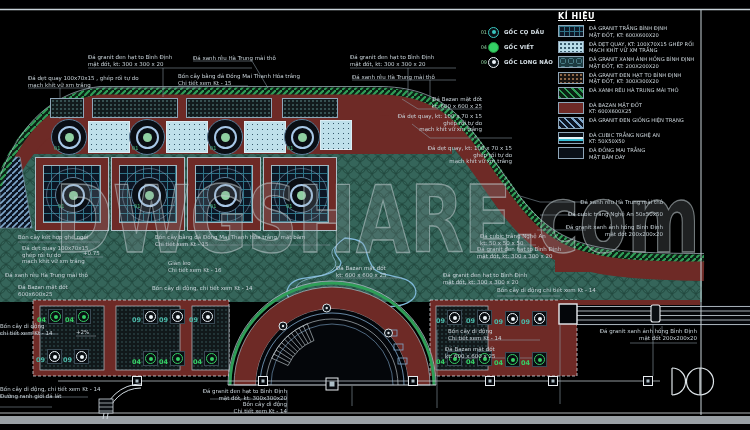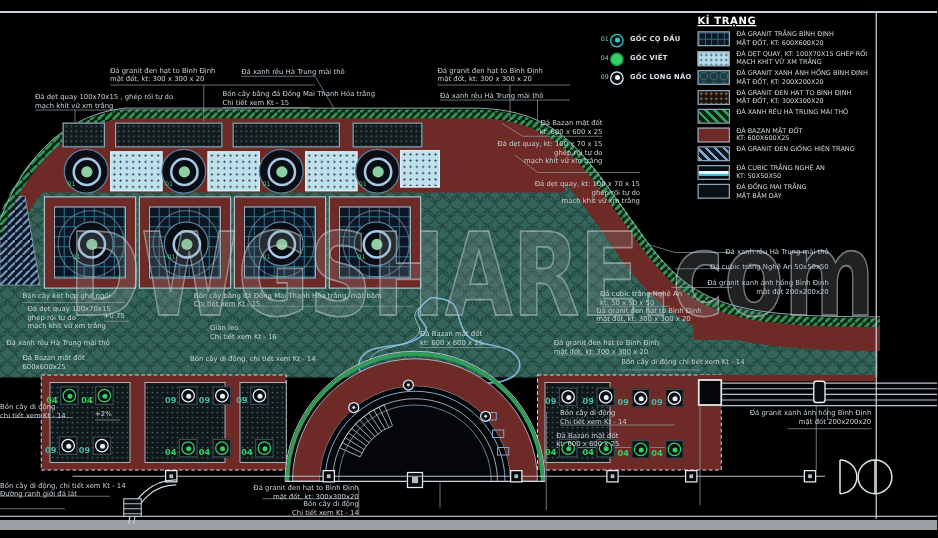--- a/index.html
+++ b/index.html
@@ -507,21 +507,21 @@
       </div>
       <div class="callout" style="left: 83px; top: 250px;">
         <div>+0.75</div>
       </div>
       <div class="callout" style="left: 76px; top: 329px;">
         <div>+2%</div>
       </div>
     </div>
 
   <div id="legend">
-    <div class="title">KÍ TRẠNG</div>
+    <div class="title">KÍ HIỆU</div>
     <div id="legend-rows">
         <div class="leg-row">
           <div class="leg-sw sw-grid"></div>
           <div class="leg-tx">
             <div>ĐÁ GRANIT TRẮNG BÌNH ĐỊNH</div>
             <div>MẶT ĐỐT, KT: 600X600X20</div>
           </div>
         </div>
         <div class="leg-row">
           <div class="leg-sw sw-speckle"></div>

